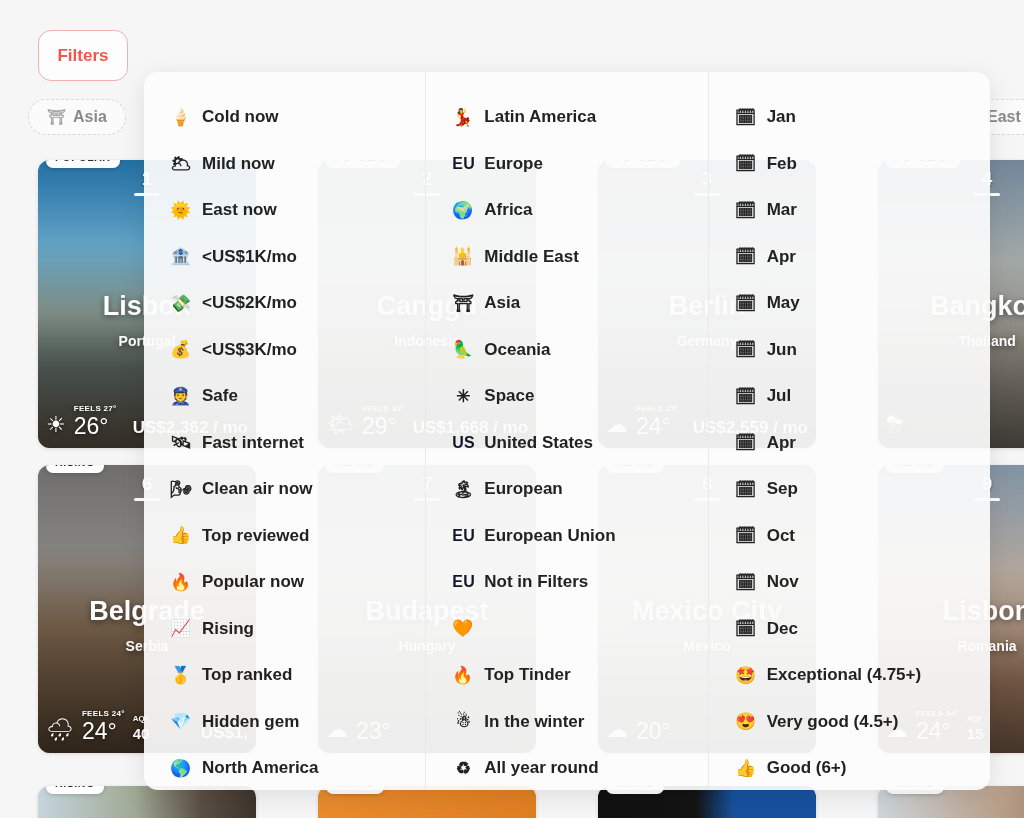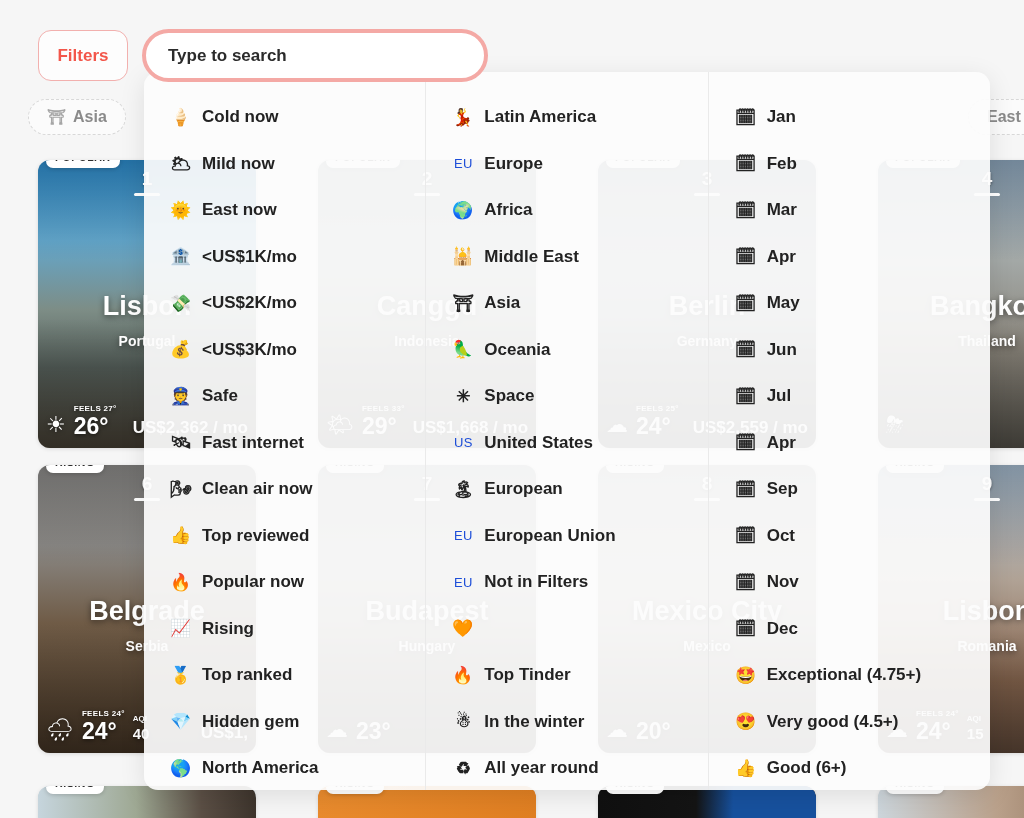--- a/index.html
+++ b/index.html
@@ -57,21 +57,21 @@
     text-align: center; color: #fff;
     font-size: 14px; font-weight: bold;
     text-shadow: 0 2px 6px rgba(0,0,0,.5);
   }
   .metrics {
     position: absolute; left: 8px; right: 8px; bottom: 10px;
     display: flex; align-items: flex-end; gap: 8px;
     color: #fff; text-shadow: 0 1px 4px rgba(0,0,0,.6);
   }
   .metrics .wicon { font-size: 22px; }
-  .metrics .temp { font-size: 23px; font-weight: bold; line-height: 1; text-align: center; }
+  .metrics .temp { font-size: 23px; font-weight: normal; line-height: 1; text-align: center; }
   .metrics .feels { font-size: 8px; font-weight: bold; letter-spacing: .3px; }
   .metrics .aqi { font-size: 8px; font-weight: bold; }
   .metrics .aqival { font-size: 15px; font-weight: bold; }
   .metrics .price { font-size: 17px; font-weight: bold; margin-left: auto; }
 
   .card-bottomrow { border-radius: 12px 12px 0 0; }
 
   
   .chip-row {
     position: absolute; top: 99px; left: 28px;
@@ -142,21 +142,21 @@
     cursor: pointer;
     white-space: nowrap;
   }
   .dd-ic {
     width: 22px; flex: 0 0 22px;
     text-align: center;
     font-size: 17px;
     line-height: 1;
   }
   .dd-ic.txt {
-    font-size: 13px; font-weight: normal; color: #1d4ed8;
+    font-size: 16px; font-weight: bold; color: #0f172a;
     letter-spacing: .2px;
   }
 </style>
 </head>
 <body>
 
 <div id="app">
 
   <div class="cards-layer">
 
@@ -513,17 +513,14 @@
         <div class="dd-item">
           <span class="dd-ic">👍</span>
           <span>Good (6+)</span>
         </div>
       </div>
   </div>
 
   <div class="toolbar">
     <button class="filters-btn">Filters</button>
   </div>
-  <div class="search-wrap">
-    <input class="search-input" type="text" placeholder="Type to search" style="">
-  </div>
 
 </div>
 
 </body></html>

